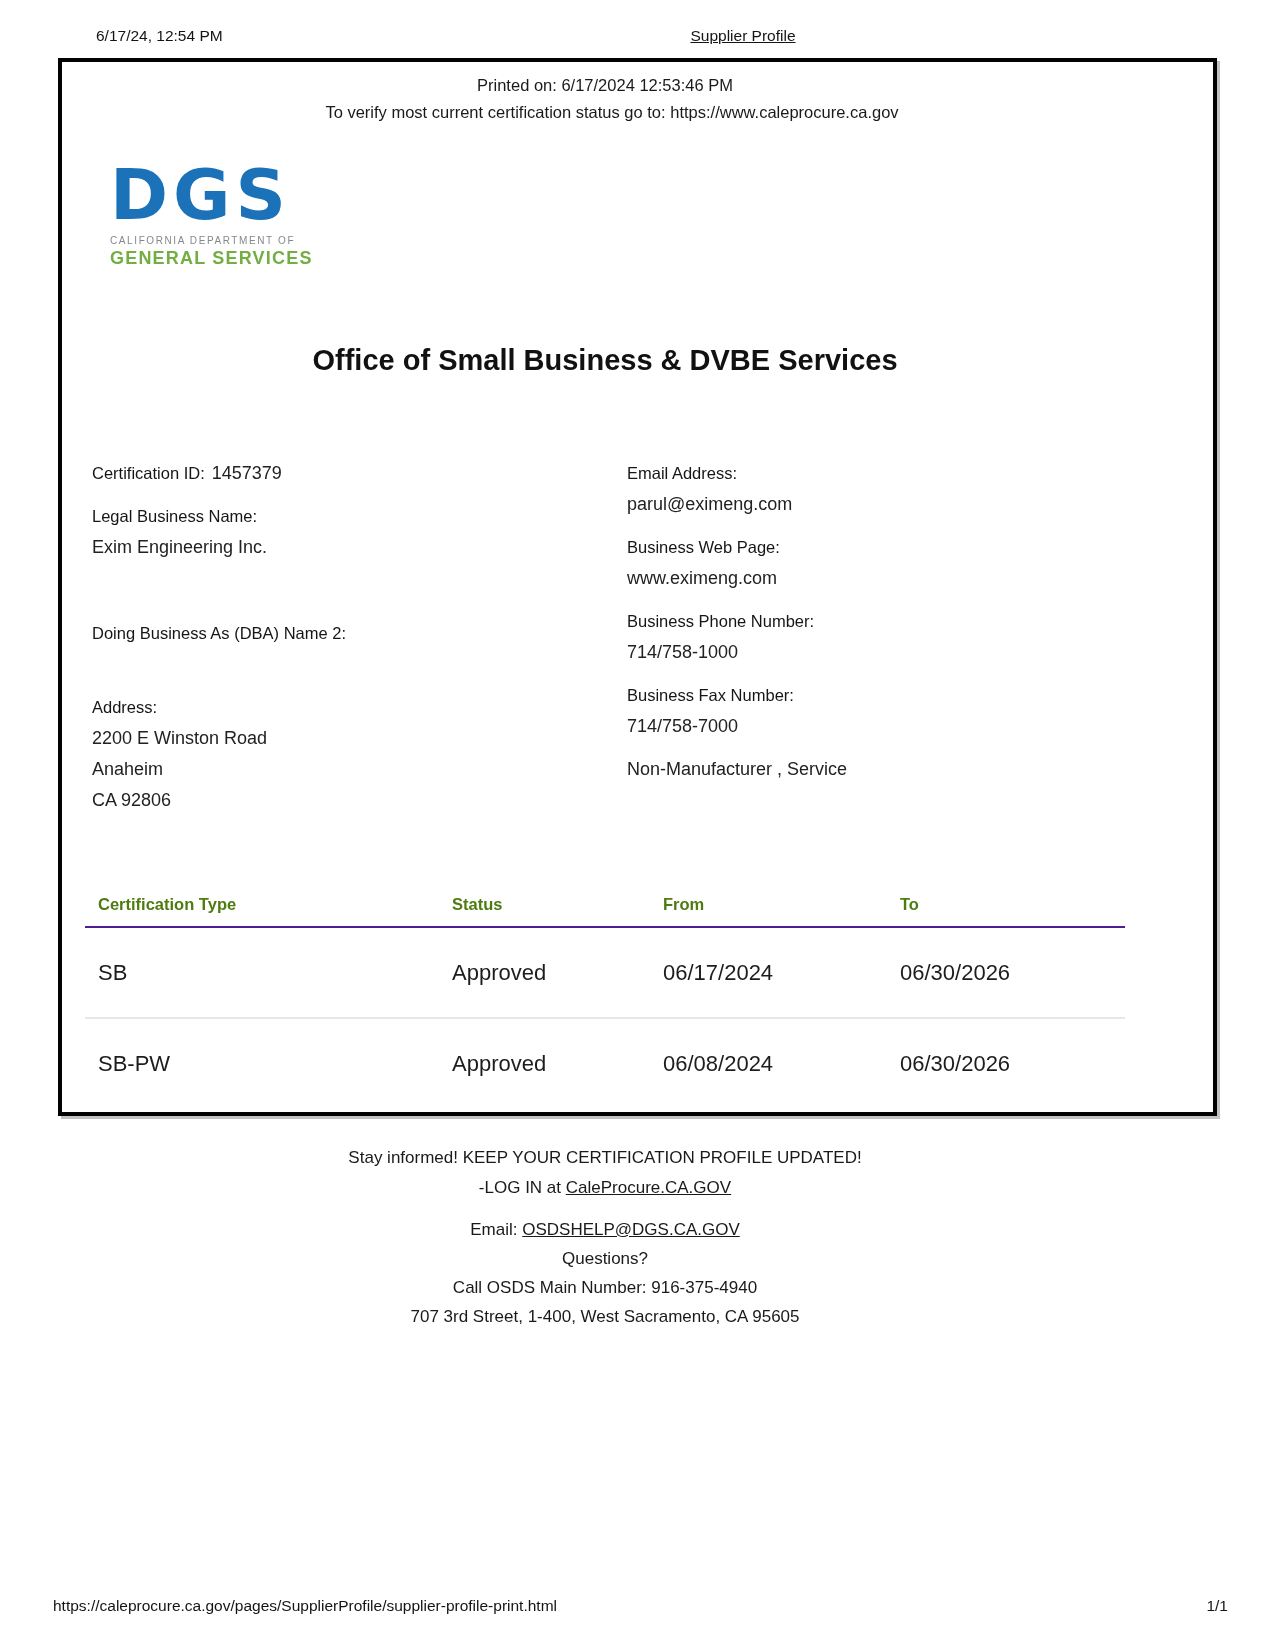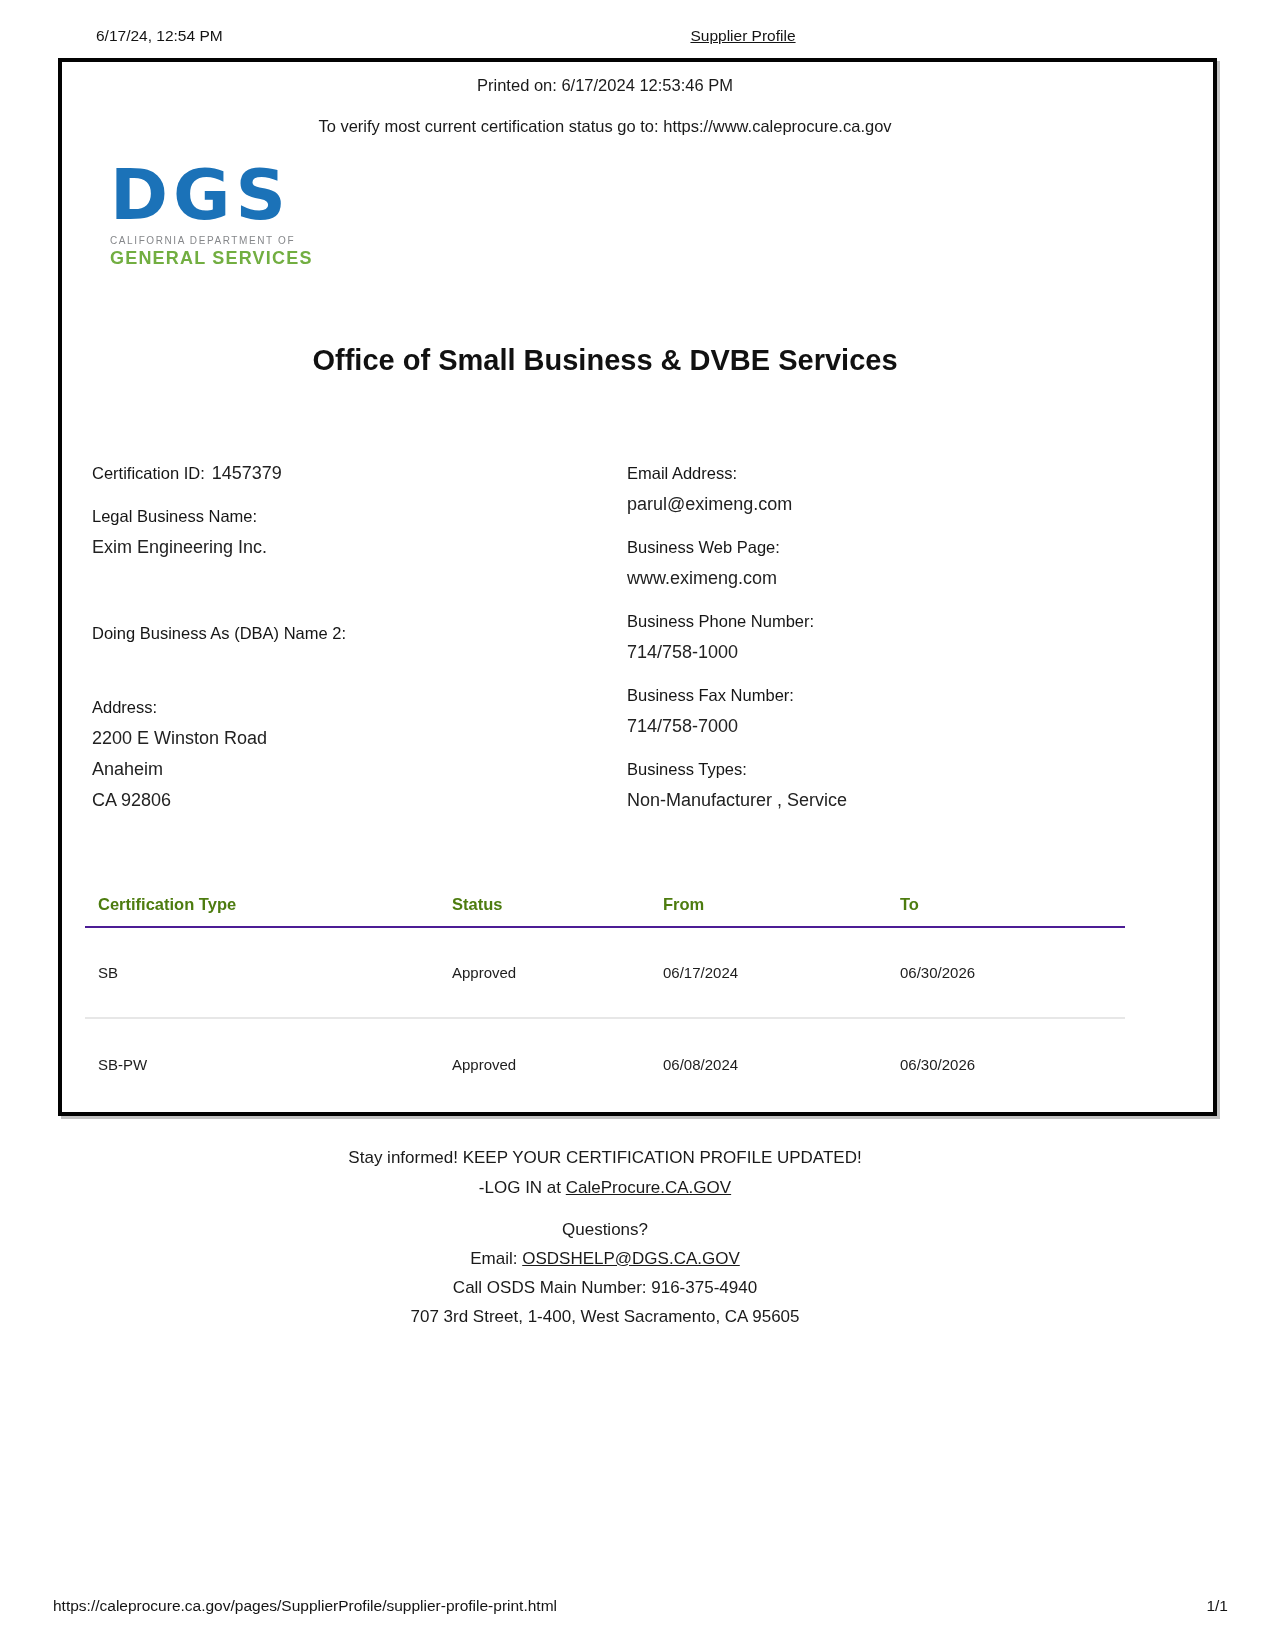--- a/index.html
+++ b/index.html
@@ -11,21 +11,21 @@
   .ph-title  { position:absolute; left:743px; top:27px;  transform:translateX(-50%); font-size:15.5px;text-decoration:underline; }
   .pf-url    { position:absolute; left:53px;  top:1597px; font-size:15.5px; }
   .pf-page   { position:absolute; right:47px; top:1597px; font-size:15.5px; }
 
   
   .doc-box { position:absolute; left:58px; top:58px; width:1159px; height:1058px;
              border:4px solid #030303; background:#fff; box-shadow:3px 3px 0 #c2c2c2; }
 
   .center-line { position:absolute; left:0; width:1086px; text-align:center; font-size:16.5px; color:#1a1a1a; }
   .printed-on  { top:14px; }
-  .verify-line { top:55px; }
+  .verify-line { top:41px;margin-left:7px; }
 
   
   .logo { position:absolute; left:48px; top:100px; width:185px; }
   .logo-dgs  { font-family:"DejaVu Sans", sans-serif; font-weight:900; font-size:70px;
                line-height:0.95; color:#1b72b8; letter-spacing:5px; }
   .logo-dept { margin-top:6px; font-size:10px; color:#85878a; letter-spacing:1.6px; white-space:nowrap; }
   .logo-gs   { margin-top:2px; font-size:18px; font-weight:bold; color:#72ae41; letter-spacing:1.2px; white-space:nowrap; }
 
   .doc-title { position:absolute; top:282px; left:0; width:1086px; text-align:center;
                font-size:29px; font-weight:bold; color:#111; }
@@ -37,21 +37,21 @@
   .line  { line-height:31px; min-height:31px; }
   .label { font-weight:normal; font-size:16.5px; color:#161616; }
   .value { font-size:18px; color:#222; }
   .inline-value { margin-left:7px; }
 
   
   .cert-table { position:absolute; left:23px; top:820px; width:1040px; border-collapse:collapse; table-layout:fixed; }
   .cert-table col.c1{width:354px} .cert-table col.c2{width:211px} .cert-table col.c3{width:237px} .cert-table col.c4{width:238px}
   .cert-table th { text-align:left; font-size:16.5px; font-weight:bold; color:#4d7c0f;
                    height:45px; padding:0 0 0 13px; vertical-align:middle; border-bottom:2px solid #4c1d95; }
-  .cert-table td { font-size:15px; color:#1d1d1d; height:91px; padding:0 0 0 13px; vertical-align:middle; }
+  .cert-table td { font-size:22px; color:#1d1d1d; height:91px; padding:0 0 0 13px; vertical-align:middle; }
   .cert-table tr.divided td { border-bottom:2px solid #e7e7e7; }
 
   
   .doc-footer { position:absolute; top:1081px; left:0; width:1086px; text-align:center; color:#1a1a1a; }
   .doc-footer .l { line-height:30px; font-size:17px; }
   .q-block { margin-top:12px; }
   .q-block .l { line-height:29px; }
   a.doc-link { color:#1a1a1a; text-decoration:underline; cursor:pointer; }
 </style>
 </head>
@@ -108,21 +108,20 @@
       </div>
       <div class="field">
         <div class="label line">Business Phone Number:</div>
         <div class="value line">714/758-1000</div>
       </div>
       <div class="field">
         <div class="label line">Business Fax Number:</div>
         <div class="value line">714/758-7000</div>
       </div>
       <div class="field">
-        <div class="label line">Business Types:</div>
         <div class="value line">Non-Manufacturer , Service</div>
       </div>
     </div>
 
   <table class="cert-table">
     <colgroup>
         <col class="c1">
         <col class="c2">
         <col class="c3">
         <col class="c4">
@@ -148,20 +147,20 @@
           <td>06/08/2024</td>
           <td>06/30/2026</td>
         </tr>
       </tbody>
   </table>
 
   <div class="doc-footer">
     <div class="l">Stay informed! KEEP YOUR CERTIFICATION PROFILE UPDATED!</div>
     <div class="l"><span>-LOG IN at </span><a class="doc-link">CaleProcure.CA.GOV</a></div>
     <div class="q-block">
+      <div class="l"><span>Email: </span><a class="doc-link">OSDSHELP@DGS.CA.GOV</a></div>
       <div class="l">Questions?</div>
-      <div class="l"><span>Email: </span><a class="doc-link">OSDSHELP@DGS.CA.GOV</a></div>
       <div class="l">Call OSDS Main Number: 916-375-4940</div>
       <div class="l">707 3rd Street, 1-400, West Sacramento, CA 95605</div>
     </div>
   </div>
 
 </div>
 
 </body></html>

